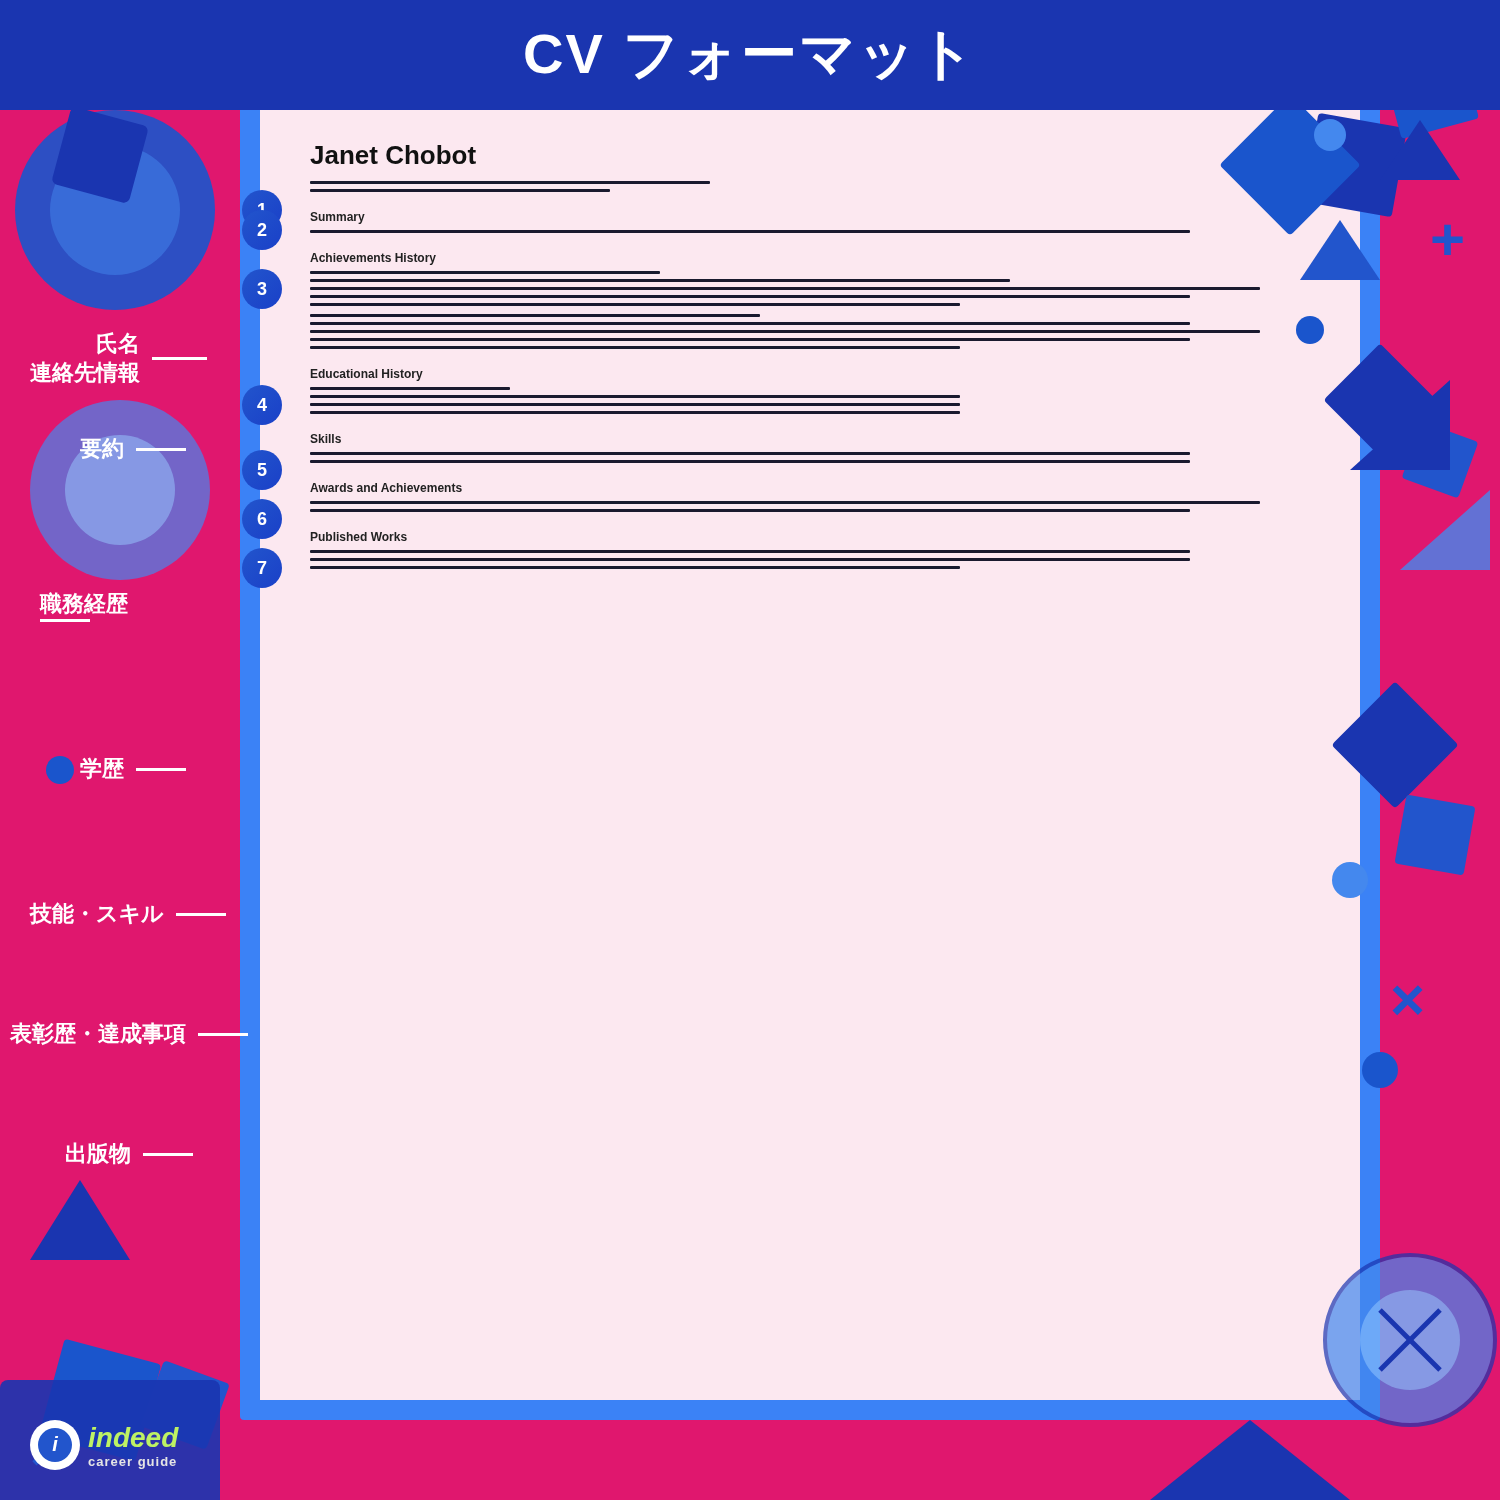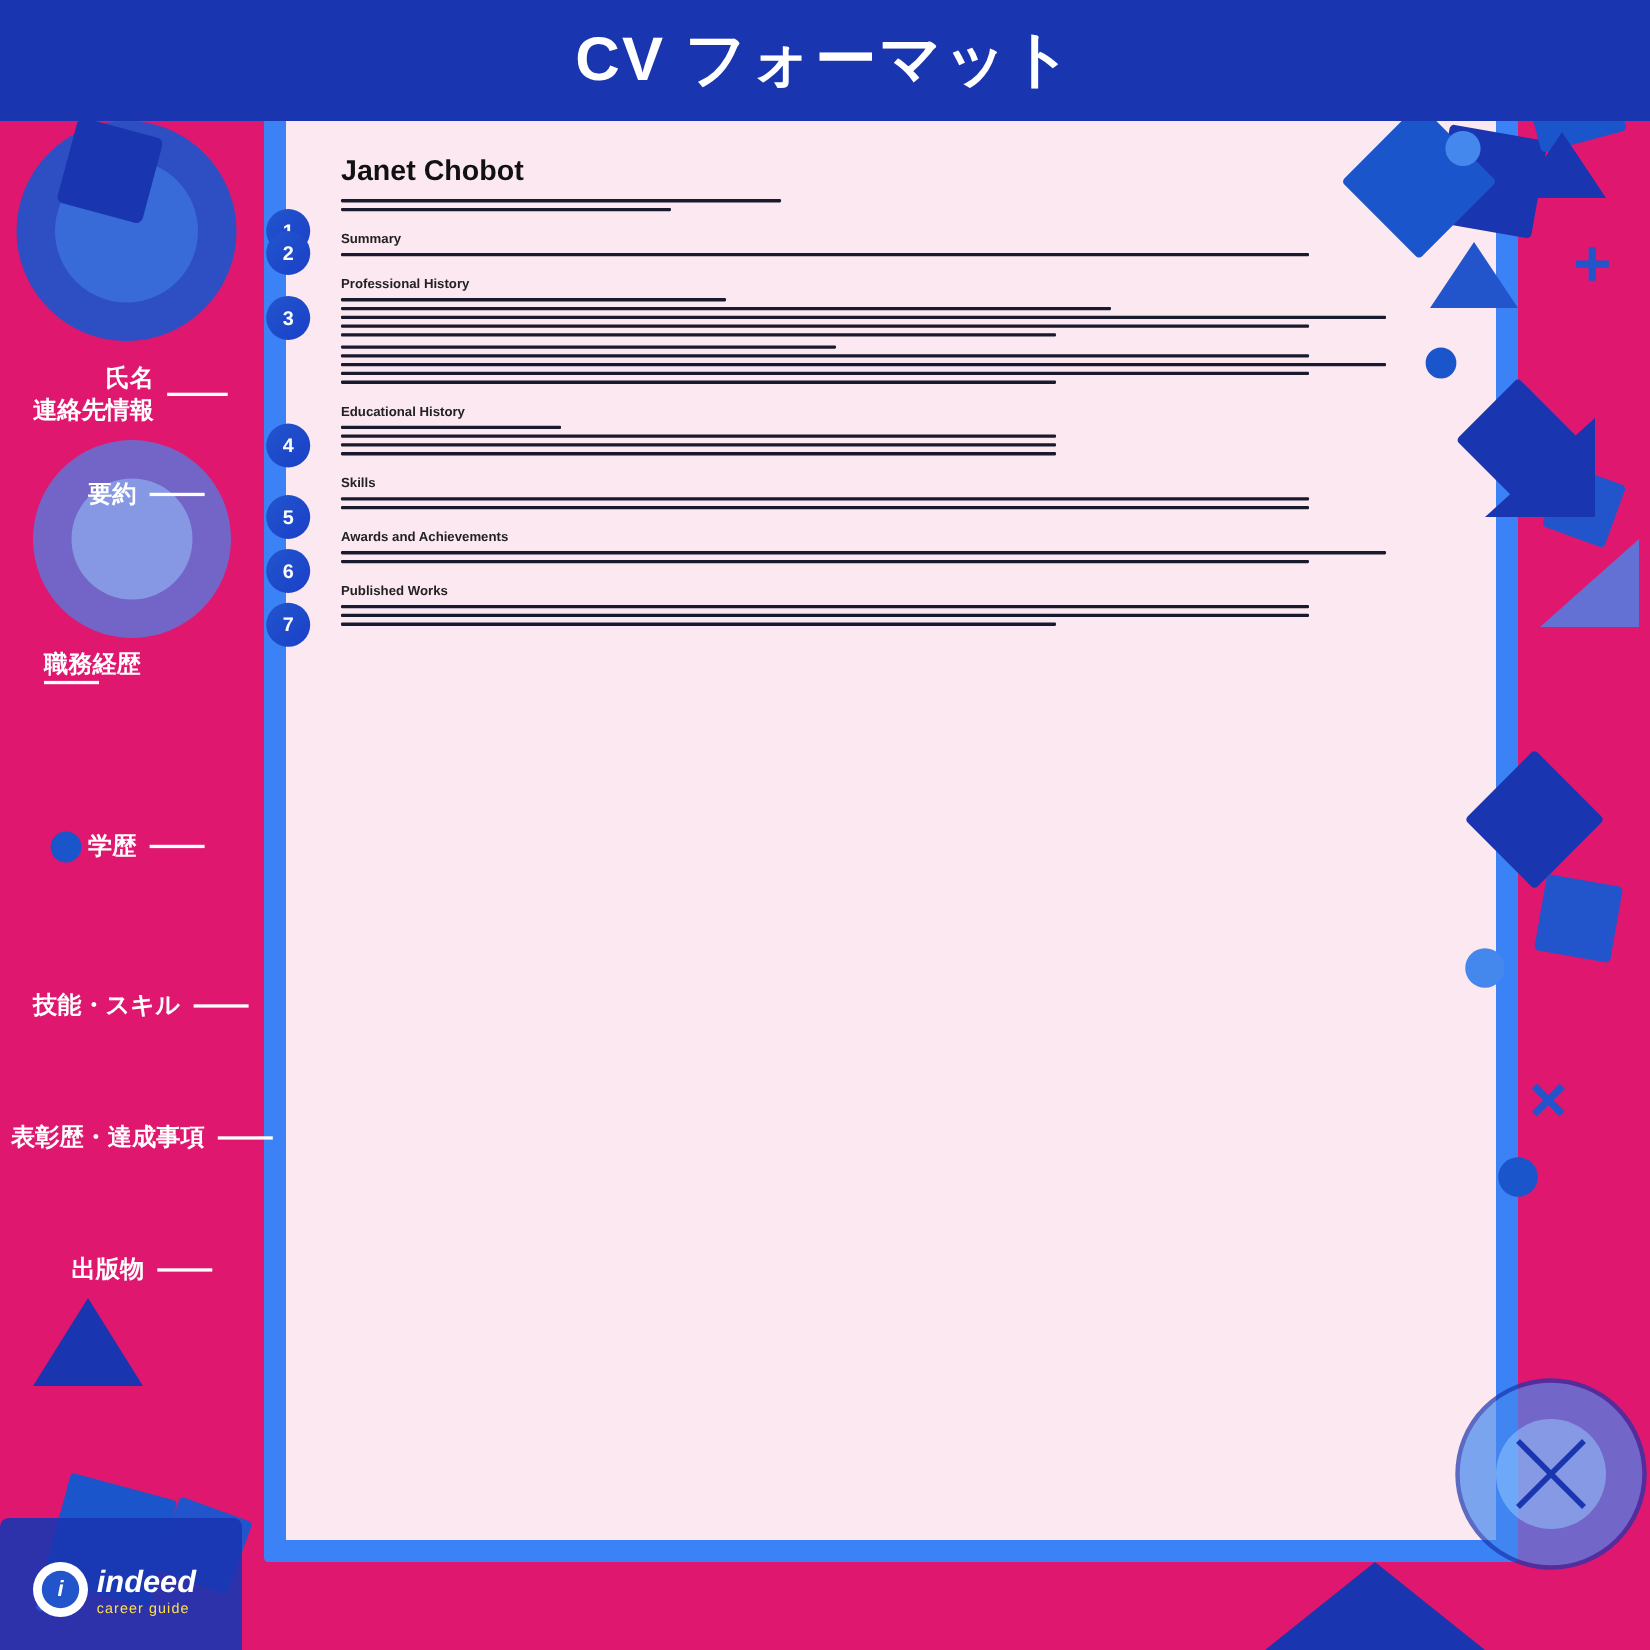--- a/index.html
+++ b/index.html
@@ -126,30 +126,31 @@
       align-items: center;
       justify-content: center;
     }
 
     .indeed-name {
       display: flex;
       flex-direction: column;
     }
 
     .indeed-main {
-      color: #ffffff;
+      color: #bef264;
       font-size: 28px;
       font-weight: bold;
       font-style: italic;
     }
 
     .indeed-sub {
-      color: #fde047;
+      color: #e5e5e5;
       font-size: 13px;
       letter-spacing: 1px;
+      font-weight: bold;
     }
 
     
     .shapes-layer {
       position: absolute;
       top: 0; left: 0; right: 0; bottom: 0;
       pointer-events: none;
       z-index: 1;
     }
 
@@ -322,21 +323,21 @@
     <div class="cv-section" style="position:relative;">
 
       <div class="badge" style="top:0px; left:-68px;">2</div>
       <div class="cv-section-title">Summary</div>
       <div class="cv-line long"></div>
     </div>
 
     <div class="cv-section" style="position:relative;">
 
       <div class="badge" style="top:18px; left:-68px;">3</div>
-      <div class="cv-section-title">Professional History</div>
+      <div class="cv-section-title">Achievements History</div>
       <div class="cv-line" style="width:35%;"></div>
       <div class="cv-line" style="width:70%;"></div>
       <div class="cv-line full"></div>
       <div class="cv-line long"></div>
       <div class="cv-line medium"></div>
       <div style="margin-top:8px;"></div>
       <div class="cv-line" style="width:45%;"></div>
       <div class="cv-line long"></div>
       <div class="cv-line full"></div>
       <div class="cv-line long"></div>

